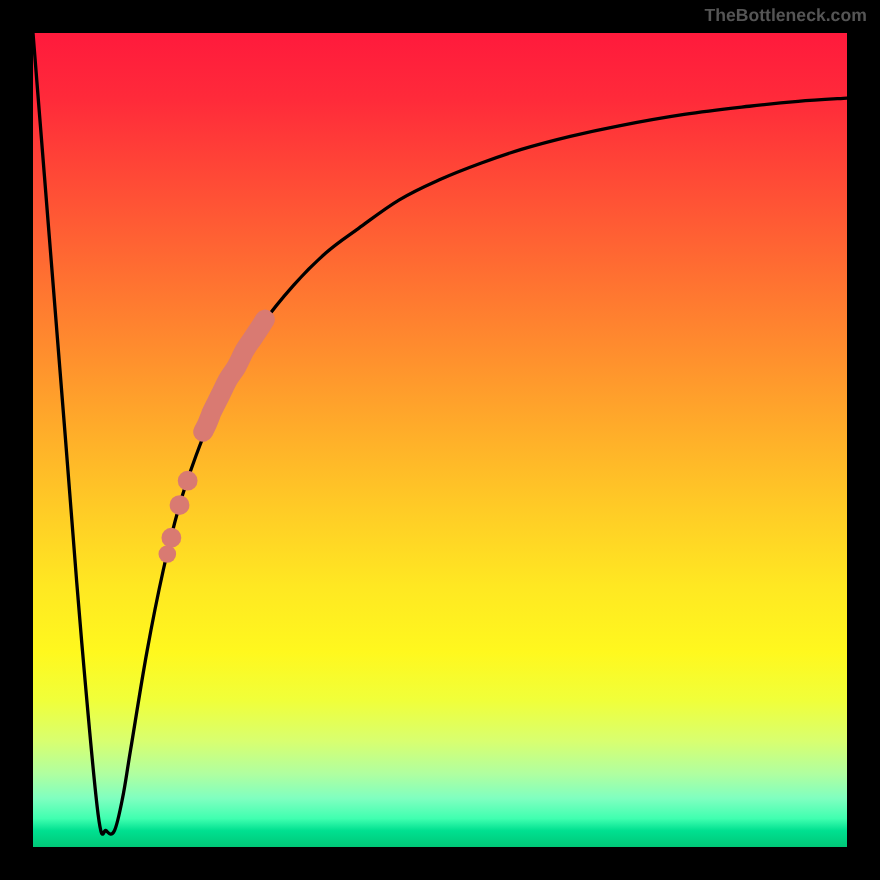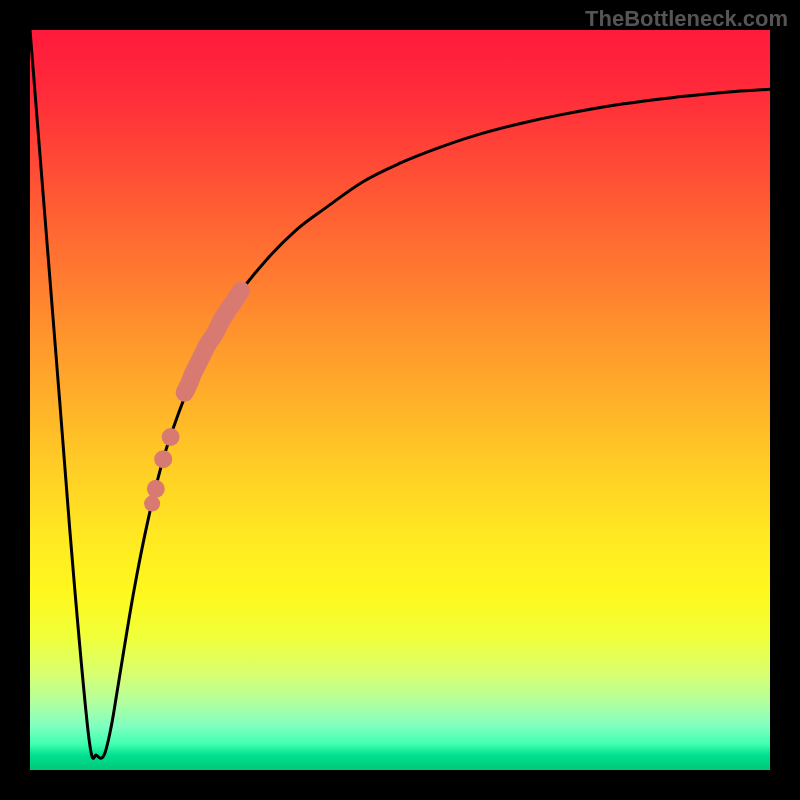--- a/index.html
+++ b/index.html
@@ -9,21 +9,21 @@
     background: #000;
     position: relative;
     font-family: Arial, sans-serif;
     overflow: hidden;
   }
   .watermark {
     position: absolute;
     top: 6px;
     right: 12px;
     color: #555;
-    font-size: 22px;
+    font-size: 16px;
     font-weight: bold;
     z-index: 10;
   }
   .plot-area {
     position: absolute;
     top: 30px;
     left: 30px;
     width: 740px;
     height: 740px;
     overflow: hidden;

